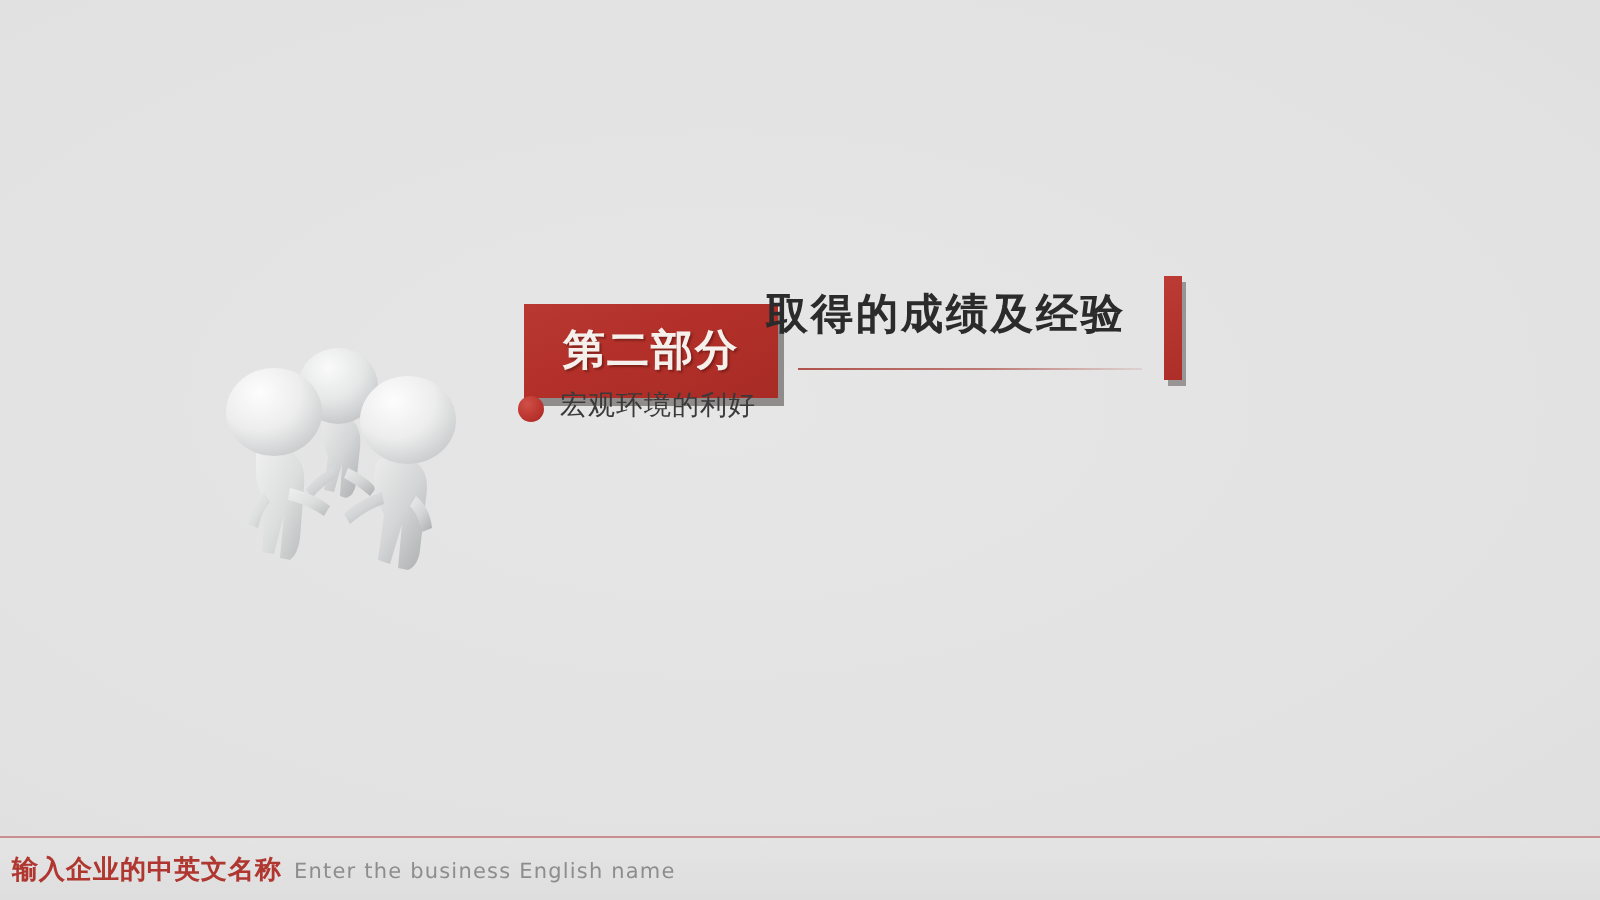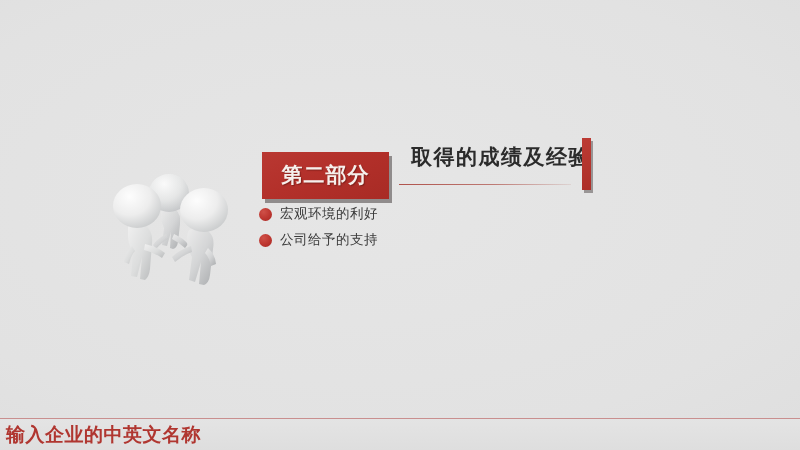--- a/index.html
+++ b/index.html
@@ -50,21 +50,21 @@
     font-size: 21px;
     font-weight: bold;
     letter-spacing: 1px;
     line-height: 1;
     text-shadow: 1px 1px 1px rgba(90,20,15,0.55);
     white-space: nowrap;
   }
 
   #title-main {
     position: absolute;
-    left: 411px;
+    left: 383px;
     top: 147px;
     color: #2b2b2b;
     font-size: 21px;
     font-weight: bold;
     letter-spacing: 1.5px;
     line-height: 1;
     white-space: nowrap;
   }
 
   #title-rule {
@@ -83,21 +83,21 @@
     width: 9px;
     height: 52px;
     background: linear-gradient(160deg, #bc3b34 0%, #ad2e28 100%);
     box-shadow: 2px 3px 0 rgba(40,30,30,0.40);
   }
 
   
   #bullets {
     position: absolute;
     left: 259px;
-    top: 205px;
+    top: 195px;
     display: flex;
     gap: 42px;
   }
   .bullet-col {
     display: flex;
     flex-direction: column;
     gap: 8px;
   }
   .bullet-item {
     display: flex;
@@ -142,21 +142,21 @@
     box-sizing: border-box;
     padding: 0 8px 0 6px;
   }
   #footer-left {
     display: flex;
     align-items: baseline;
     gap: 6px;
   }
   #footer-cn {
     color: #b03630;
-    font-size: 19px;
+    font-size: 13px;
     font-weight: bold;
     letter-spacing: 0.5px;
     white-space: nowrap;
   }
   #footer-en {
     color: #8d8d8d;
     font-size: 10.5px;
     letter-spacing: 0.6px;
     white-space: nowrap;
   }
@@ -228,29 +228,26 @@
   <div id="title-rule"></div>
   <div id="title-accent-bar"></div>
 
   <div id="bullets">
 
     <div class="bullet-col">
       <div class="bullet-item">
         <span class="bullet-dot"></span>
         <span class="bullet-text">宏观环境的利好</span>
       </div>
-      <div class="bullet-item">
-        <span class="bullet-dot"></span>
-        <span class="bullet-text">公司给予的支持</span>
-      </div>
     </div>
 
 
   </div>
 
   <div id="footer-rule"></div>
   <div id="footer">
     <div id="footer-left">
       <span id="footer-cn">输入企业的中英文名称</span>
+      <span id="footer-en">Enter the business English name</span>
     </div>
   </div>
 
 </div>
 
 </body></html>

